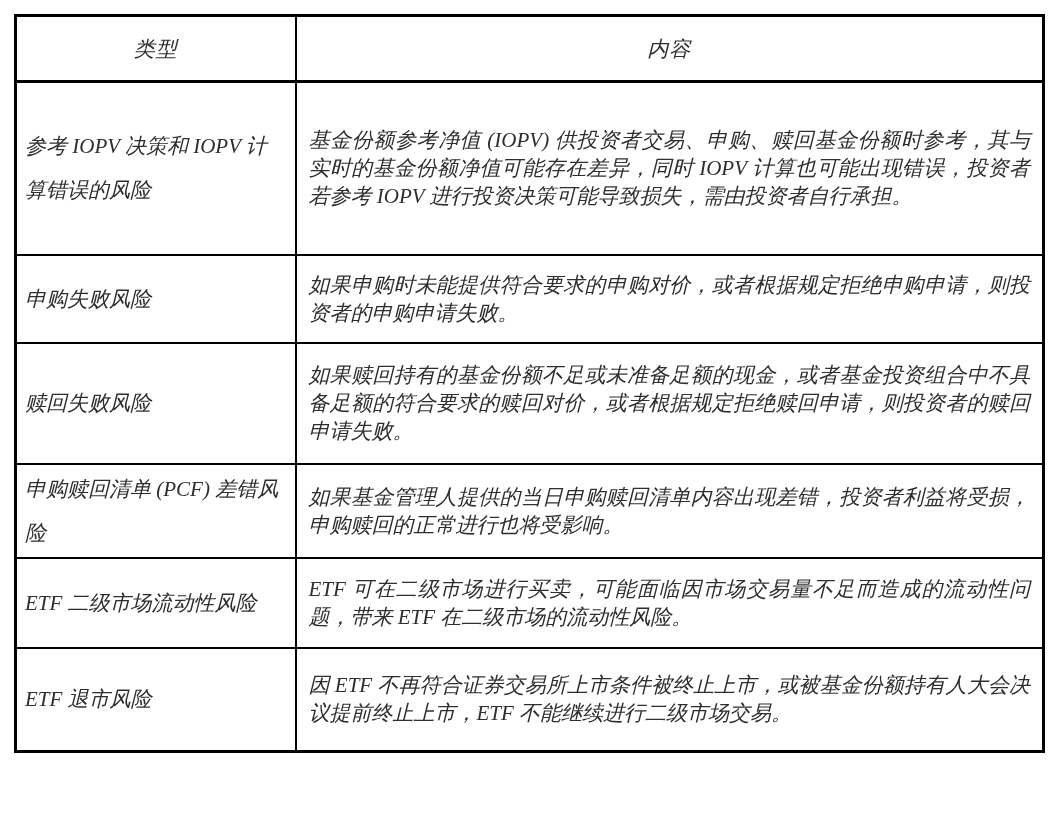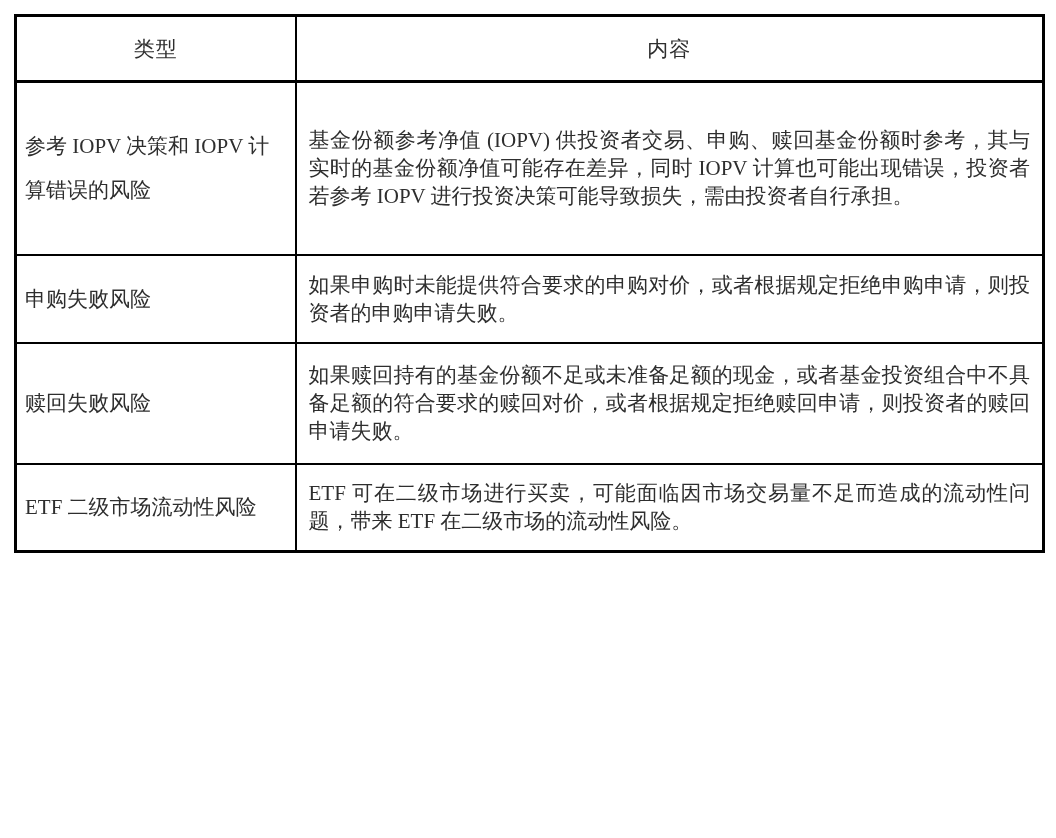--- a/index.html
+++ b/index.html
@@ -13,20 +13,21 @@
     font-family: "Liberation Serif", "DejaVu Serif", serif;
     color: #2e2e2e;
     -webkit-font-smoothing: antialiased;
   }
   table.risk-table {
     border-collapse: collapse;
     table-layout: fixed;
     width: 1028px;
     margin: 14px 0 0 14px;
     border: 3px solid #000000;
+    font-style: italic;
   }
   col.type-col { width: 280px; }
   col.content-col { width: 748px; }
   th, td {
     border: 2px solid #000000;
     font-size: 21px;
     font-weight: normal;
     vertical-align: middle;
     overflow: hidden;
   }
@@ -76,17 +77,25 @@
     </tr>
     <tr>
       <td class="type-cell">申购失败风险</td>
       <td class="content-cell">如果申购时未能提供符合要求的申购对价，或者根据规定拒绝申购申请，则投资者的申购申请失败。</td>
     </tr>
     <tr>
       <td class="type-cell">赎回失败风险</td>
       <td class="content-cell">如果赎回持有的基金份额不足或未准备足额的现金，或者基金投资组合中不具备足额的符合要求的赎回对价，或者根据规定拒绝赎回申请，则投资者的赎回申请失败。</td>
     </tr>
     <tr>
+      <td class="type-cell">申购赎回清单 (PCF) 差错风险</td>
+      <td class="content-cell">如果基金管理人提供的当日申购赎回清单内容出现差错，投资者利益将受损，申购赎回的正常进行也将受影响。</td>
+    </tr>
+    <tr>
       <td class="type-cell">ETF 二级市场流动性风险</td>
       <td class="content-cell">ETF 可在二级市场进行买卖，可能面临因市场交易量不足而造成的流动性问题，带来 ETF 在二级市场的流动性风险。</td>
+    </tr>
+    <tr>
+      <td class="type-cell">ETF 退市风险</td>
+      <td class="content-cell">因 ETF 不再符合证券交易所上市条件被终止上市，或被基金份额持有人大会决议提前终止上市，ETF 不能继续进行二级市场交易。</td>
     </tr>
   </tbody>
 </table>
 
 </body></html>

